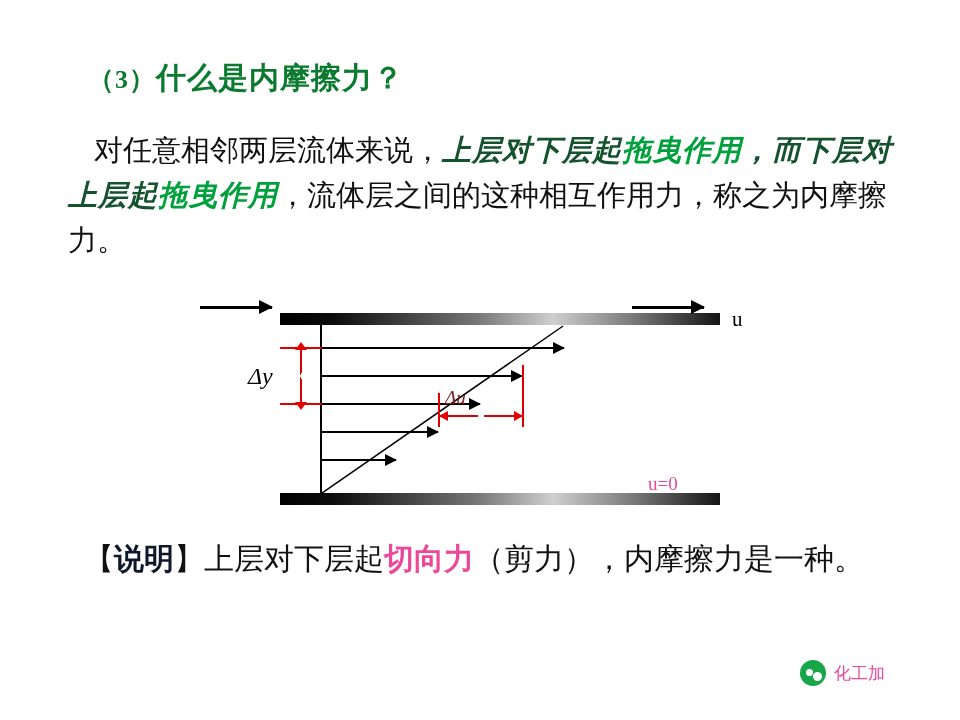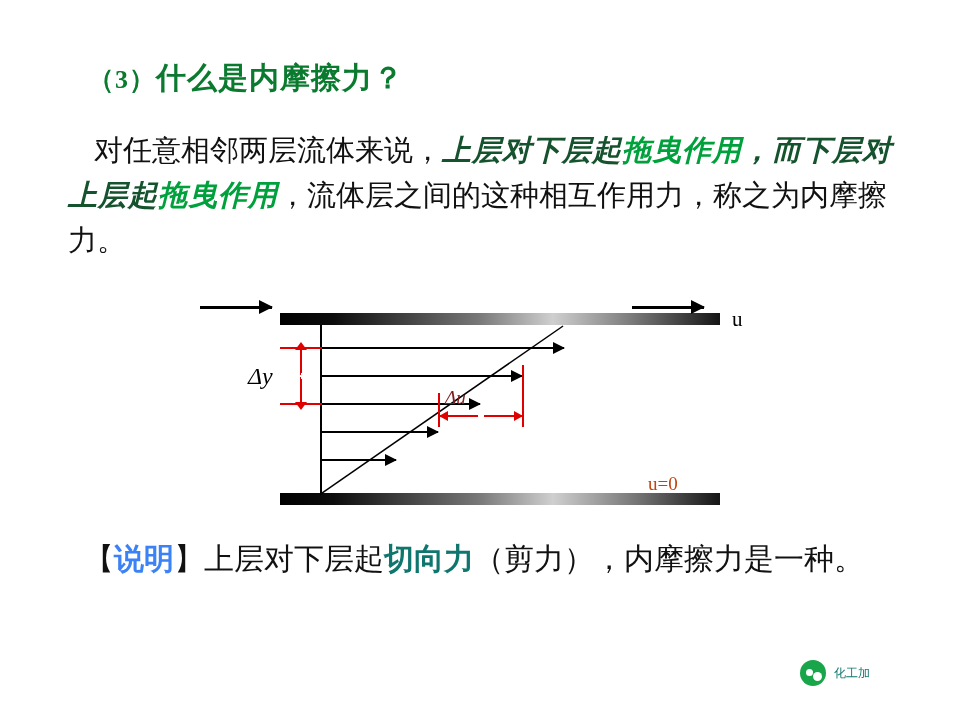--- a/index.html
+++ b/index.html
@@ -137,21 +137,21 @@
     top: 2px;
     font-size: 21px;
     color: #000000;
     font-family: "Liberation Serif", serif;
   }
   .u0-label {
     position: absolute;
     left: 468px;
     top: 168px;
     font-size: 19px;
-    color: #c2410c;
+    color: #ec4899;
     font-family: "Liberation Serif", serif;
   }
 
   .red-seg {
     position: absolute;
     background: #e00000;
   }
   .red-varrow {
     position: absolute;
     width: 2px;
@@ -243,25 +243,25 @@
   .note {
     position: absolute;
     left: 84px;
     top: 535px;
     width: 850px;
     font-size: 30px;
     line-height: 1.6;
     color: #111111;
   }
   .note-tag {
-    color: #3b82f6;
+    color: #0f172a;
     font-weight: bold;
   }
   .note-hl {
-    color: #0f766e;
+    color: #ec4899;
     font-weight: bold;
     font-family: "Liberation Sans", sans-serif;
   }
 
   
   .watermark {
     position: absolute;
     left: 800px;
     top: 660px;
     display: flex;
@@ -290,22 +290,22 @@
     content: "";
     position: absolute;
     left: 13px;
     top: 12px;
     width: 9px;
     height: 9px;
     border-radius: 50%;
     background: #ffffff;
   }
   .wm-text {
-    font-size: 12px;
-    color: #0f766e;
+    font-size: 17px;
+    color: #ec4899;
     font-family: Liberation Mono, monospace;
     white-space: nowrap;
   }
 </style>
 </head>
 <body>
 
 <div class="slide">
 
   <div class="heading">

